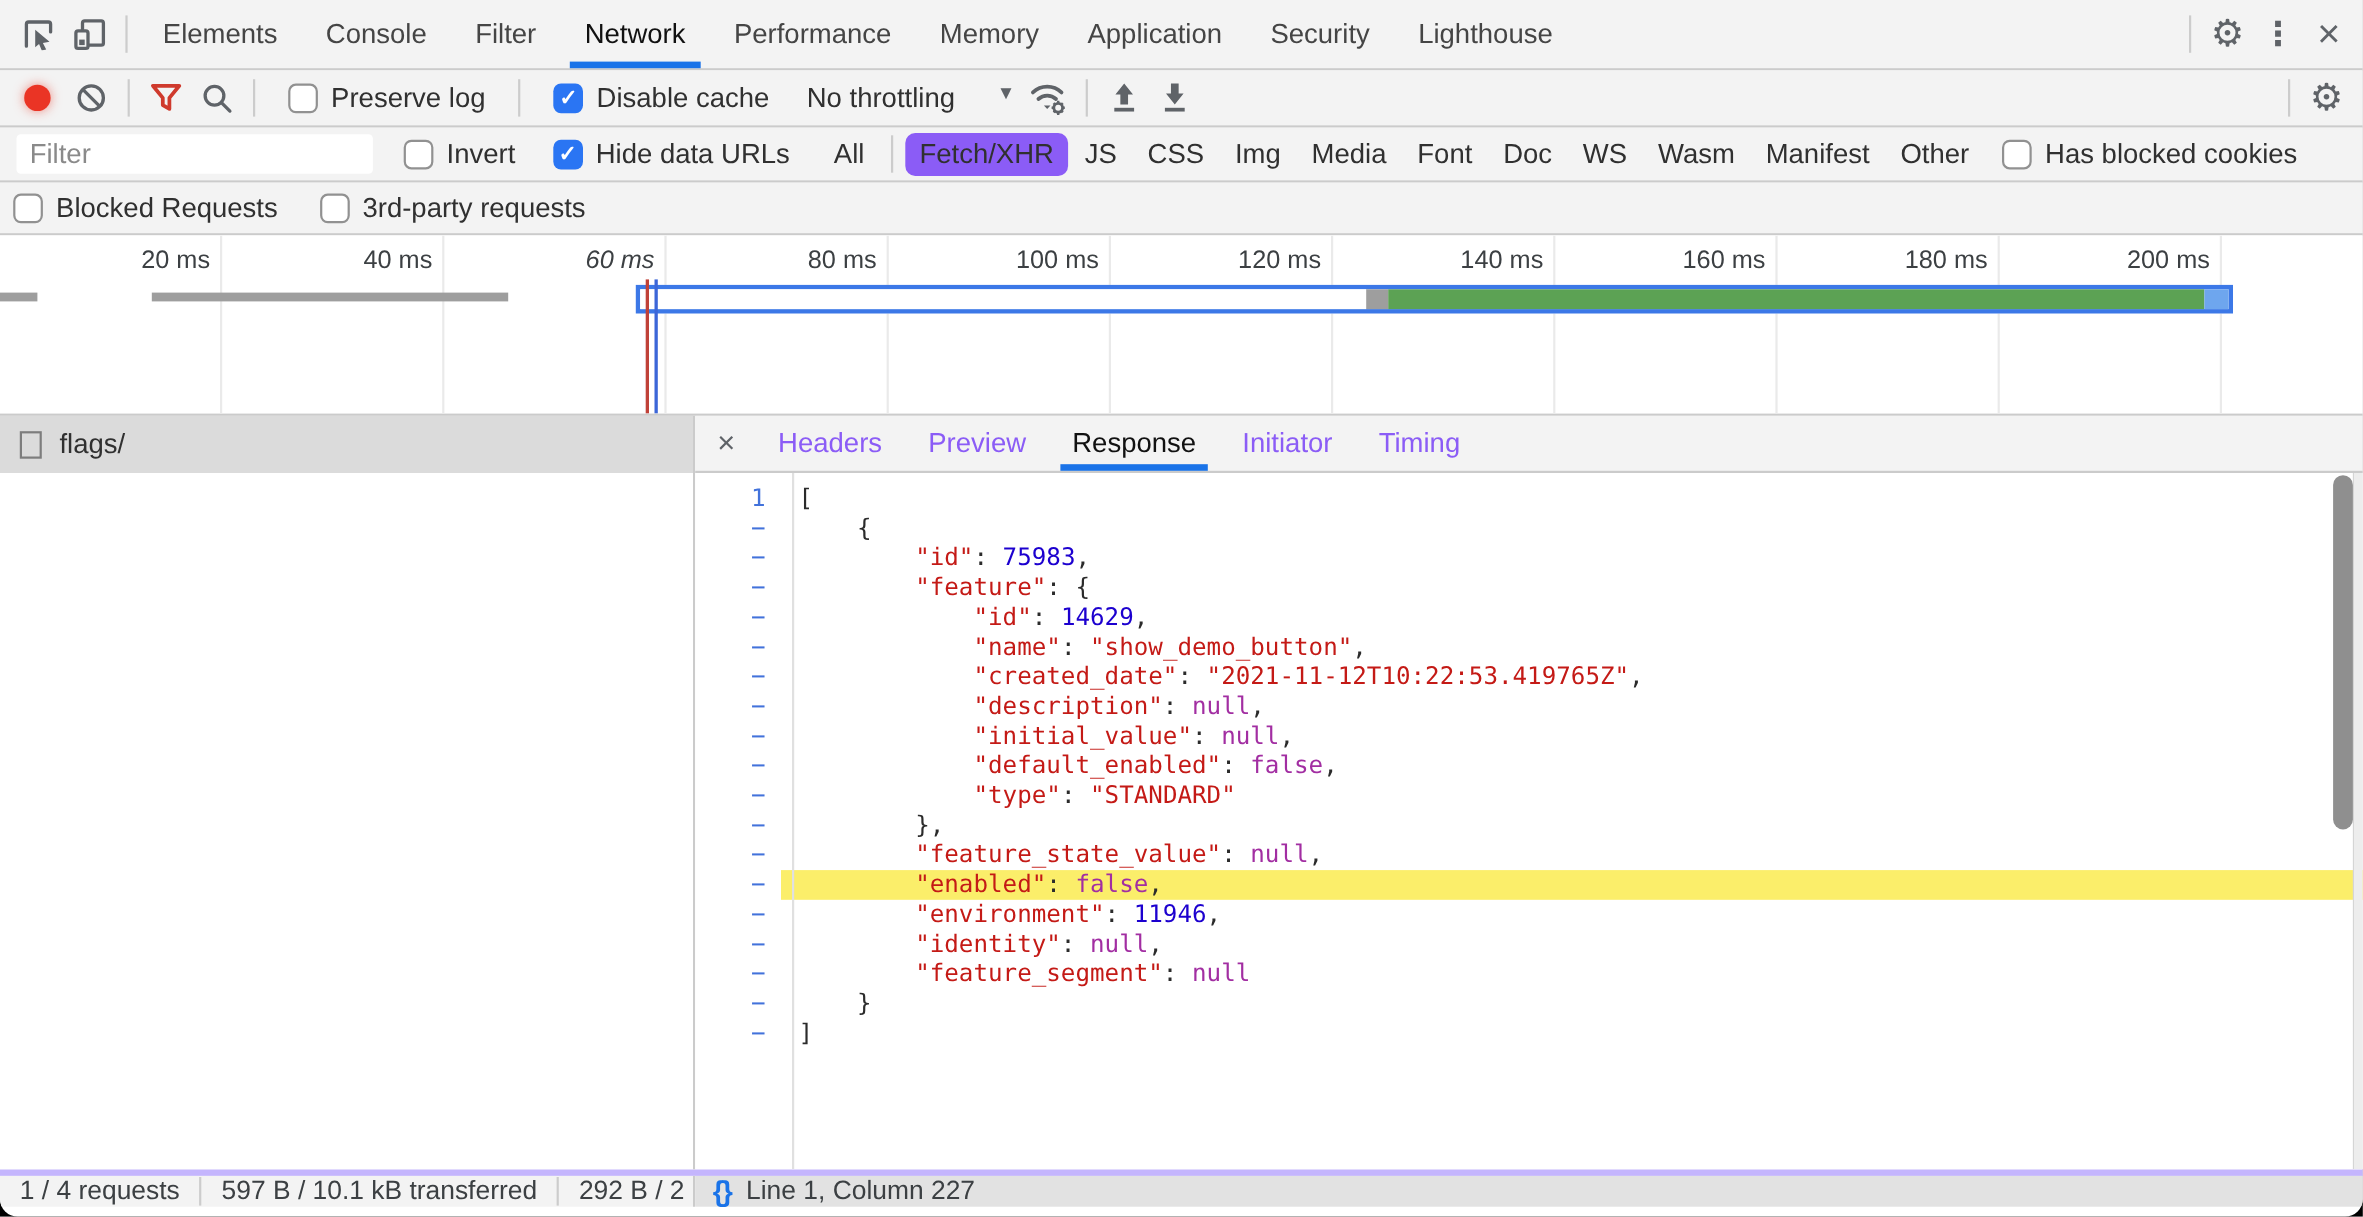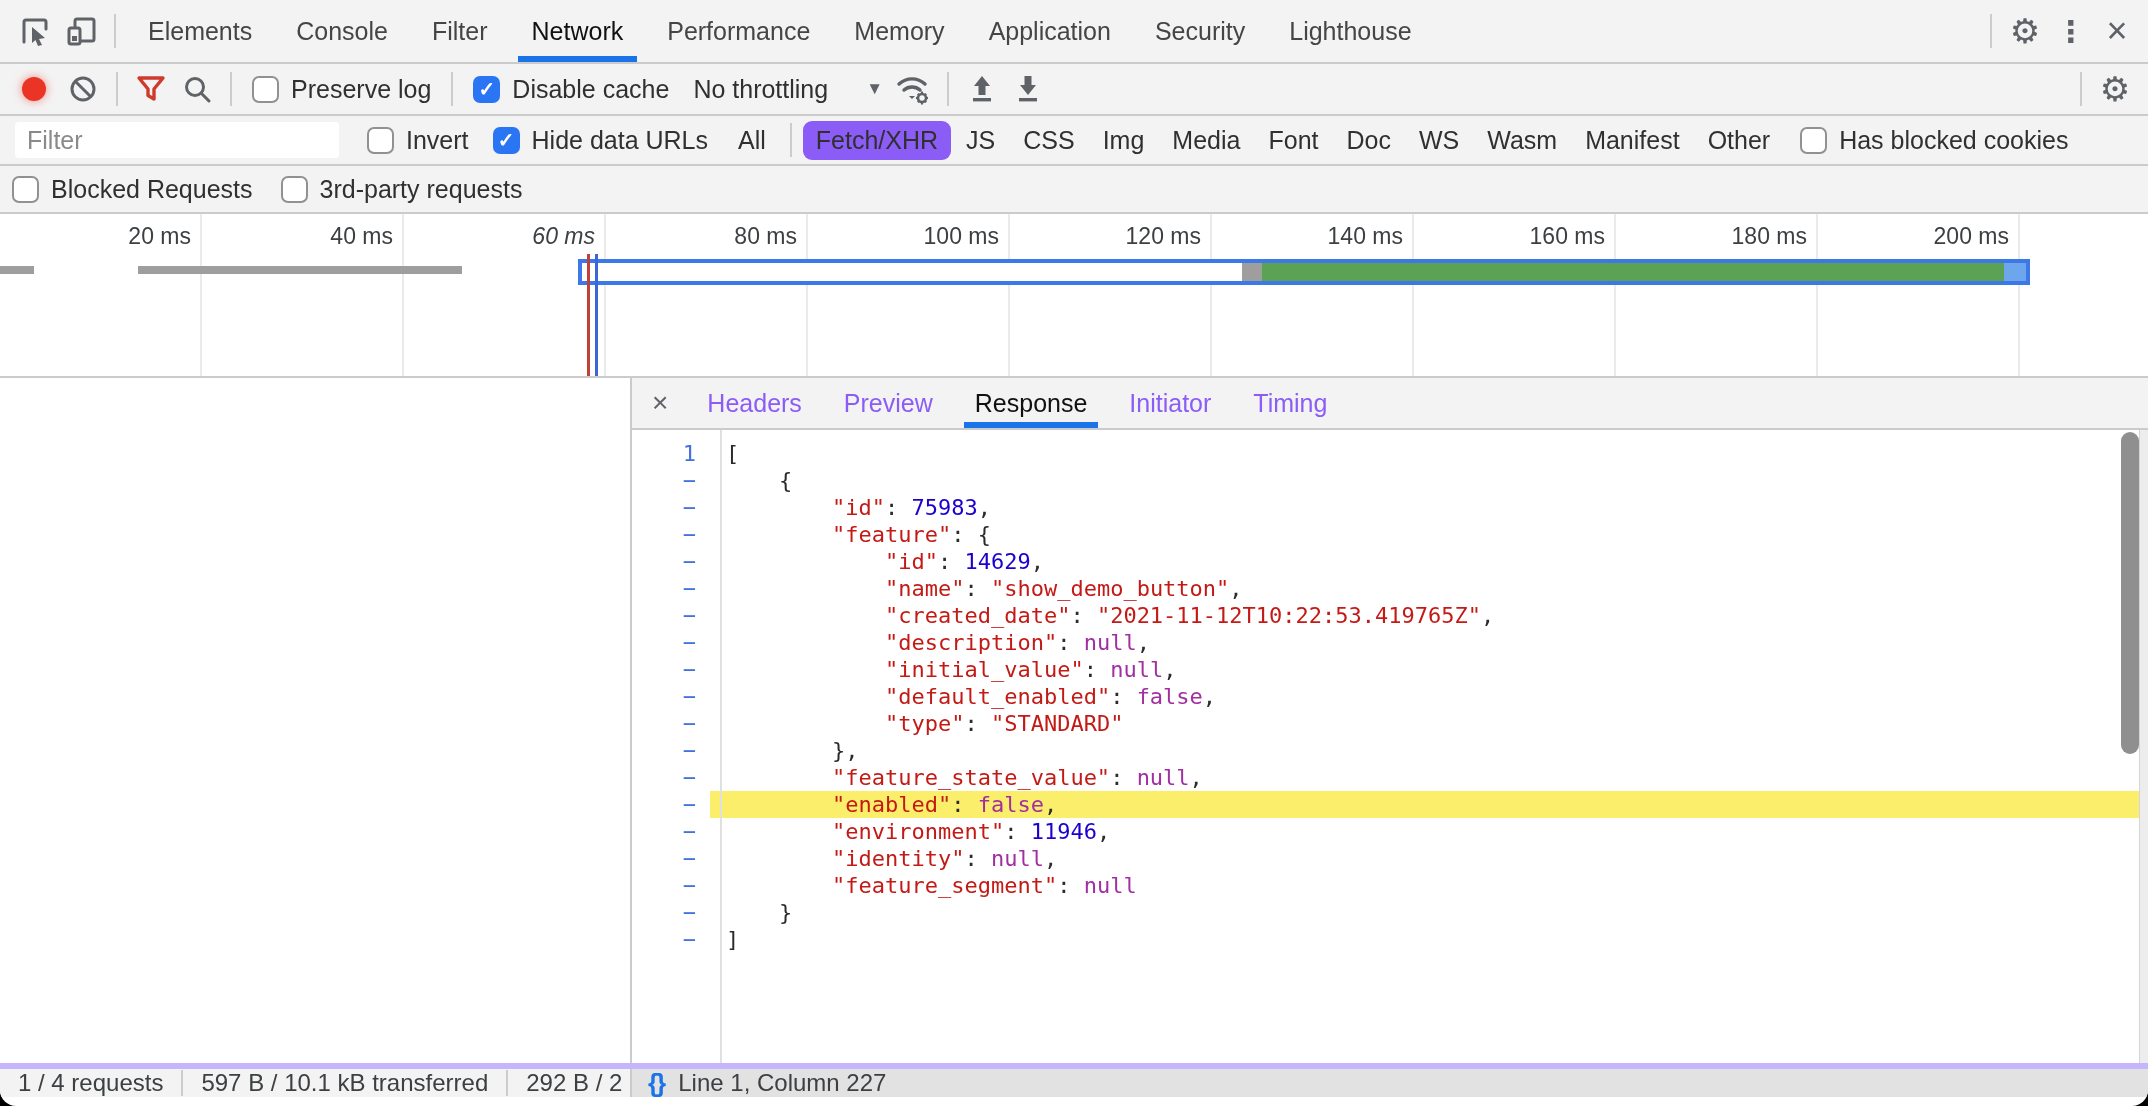--- a/index.html
+++ b/index.html
@@ -18,26 +18,26 @@
   .iconbtn{display:flex; align-items:center; justify-content:center; width:46px; height:46px; flex:0 0 auto; color:#5f6368;}
   .vdiv{width:2px; height:34px; background:#ccc; margin:0 10px; flex:0 0 auto;}
   .tab{position:relative; height:62px; display:flex; align-items:center; padding:0 22px; color:#454545; cursor:default;}
   .tab.active{color:#111;}
   .tab.active::after{content:""; position:absolute; left:8px; right:8px; bottom:0; height:6px; background:var(--accent);}
   .spacer{flex:1;}
   .glyph{font-family:"DejaVu Sans", sans-serif;}
   
   .toolbar{height:50px; font-size:25px;}
   .record-dot{width:24px; height:24px; border-radius:50%; background:var(--record-red); box-shadow:0 0 10px rgba(234,52,37,.55); margin:0 14px 0 22px;}
-  .cbwrap{display:flex; align-items:center; margin:0 10px;}
+  .cbwrap{display:flex; align-items:center; margin:0 20px;}
   .cb{width:27px; height:27px; border-radius:7px; background:#fff; border:2px solid #919191; box-sizing:border-box; display:flex; align-items:center; justify-content:center;}
   .cb.checked{background:var(--checkbox-blue); border:none;}
   .cb.checked::after{content:"\2713"; color:#fff; font-size:20px; font-weight:bold; line-height:1;}
   .cblabel{margin-left:12px; white-space:nowrap;}
-  .throttle{display:flex; align-items:center; margin:0 8px 0 14px;}
+  .throttle{display:flex; align-items:flex-start; margin:0 8px 0 14px;}
   .caret{font-size:17px; color:#5f6368; margin-left:38px;}
   
   .filterrow{height:48px; font-size:25px;}
   .filter-input{width:300px; height:36px; margin-left:15px; border:none; border-radius:4px; background:#fff; font-size:25px; font-family:"Liberation Sans",sans-serif; color:#303030; padding:0 12px; outline:none;}
   .filter-input::placeholder{color:#8a8a8a;}
   .ftypes{display:flex; align-items:center;}
   .ftype{padding:5px 13px; margin:0 1px; border-radius:9px; white-space:nowrap; color:#303030;}
   .ftype.selected{background:#8b5cf6;text-align:right;}
   
   .overview{position:relative; height:162px; background:#fff; border-bottom:2px solid #cbcbcb; overflow:hidden;}
@@ -255,20 +255,26 @@
     <div class="ticklabel" style="left: 839px;">100 ms</div>
     <div class="ticklabel" style="left: 1041px;">120 ms</div>
     <div class="ticklabel" style="left: 1243px;">140 ms</div>
     <div class="ticklabel" style="left: 1445px;">160 ms</div>
     <div class="ticklabel" style="left: 1647px;">180 ms</div>
     <div class="ticklabel" style="left: 1849px;">200 ms</div>
   </div>
 
 <div class="main">
   <div class="left-panel">
+    <div id="request-rows">
+        <div class="reqrow selected">
+          <span class="reqicon"></span>
+          <span>flags/</span>
+        </div>
+      </div>
   </div>
 
   <div class="right-panel">
     <div class="dtabs">
       <span class="dclose">×</span>
       <div id="detail-tabs" style="display:flex; height:50px;">
           <div class="dtab">Headers</div>
           <div class="dtab">Preview</div>
           <div class="dtab active">Response</div>
           <div class="dtab">Initiator</div>

